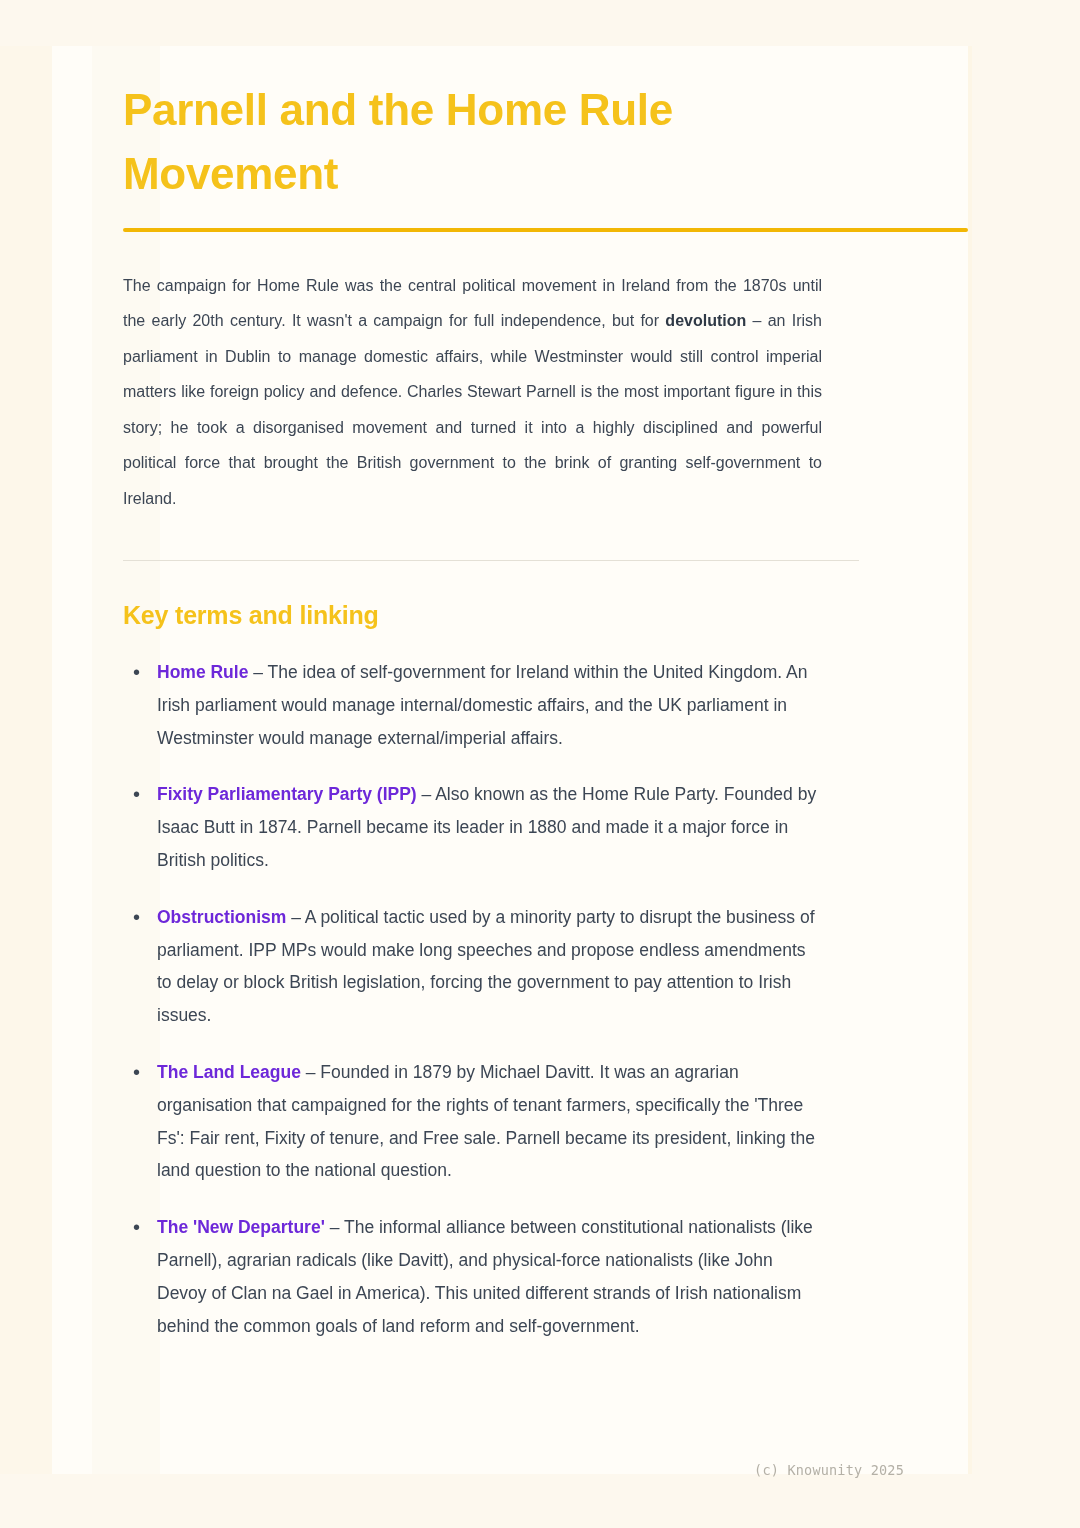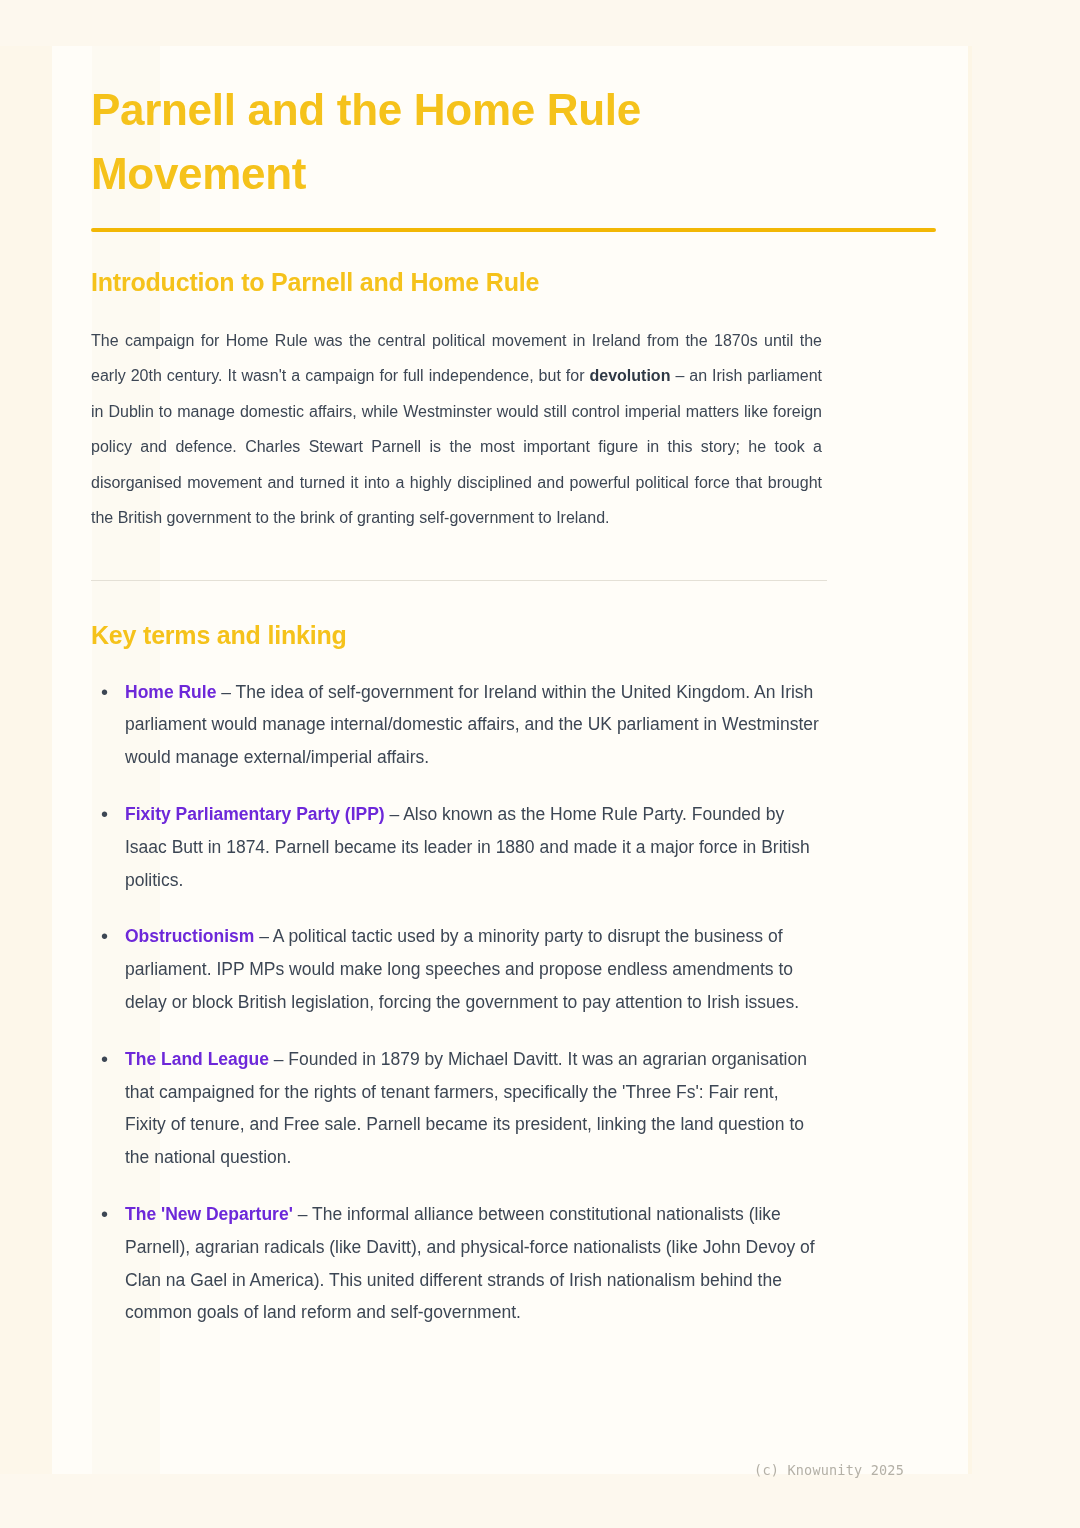--- a/index.html
+++ b/index.html
@@ -12,20 +12,21 @@
     background: #fdf8ee;
     font-family: "Liberation Sans", sans-serif;
     overflow: hidden;
   }
   .page {
     position: relative;
     width: 972px;
     height: 1528px;
     background: #fffdf7;
     box-sizing: border-box;
+    padding-left: 32px;
   }
   
   .paper-stripes {
     position: absolute;
     inset: 0;
     background:
       linear-gradient(90deg,
         #fdf7ea 0px, #fdf7ea 52px,
         #fffdf8 52px, #fffdf8 92px,
         #fdfaf2 92px, #fdfaf2 160px,
@@ -136,21 +137,20 @@
 <div class="page">
   <div class="paper-stripes"></div>
   <div class="paper-edge-top"></div>
   <div class="paper-edge-bottom"></div>
 
   <div class="content">
 
     <h1 class="doc-title">Parnell and the Home Rule Movement</h1>
     <div class="title-rule"></div>
 
-    <h2 class="section-heading">Introduction to Parnell and Home Rule</h2>
 
     <p class="body-text"><span>The campaign for Home Rule was the central political movement in Ireland from the 1870s until the early 20th century. It wasn't a campaign for full independence, but for </span><b>devolution</b><span> – an Irish parliament in Dublin to manage domestic affairs, while Westminster would still control imperial matters like foreign policy and defence. Charles Stewart Parnell is the most important figure in this story; he took a disorganised movement and turned it into a highly disciplined and powerful political force that brought the British government to the brink of granting self-government to Ireland.</span></p>
 
     <div class="divider"></div>
 
     <h2 class="section-heading">Key terms and linking</h2>
 
     <ul class="terms">
       <li>
         <span class="bullet">•</span><span class="term">Home Rule</span><span> – The idea of self-government for Ireland within the United Kingdom. An Irish parliament would manage internal/domestic affairs, and the UK parliament in Westminster would manage external/imperial affairs.</span>

